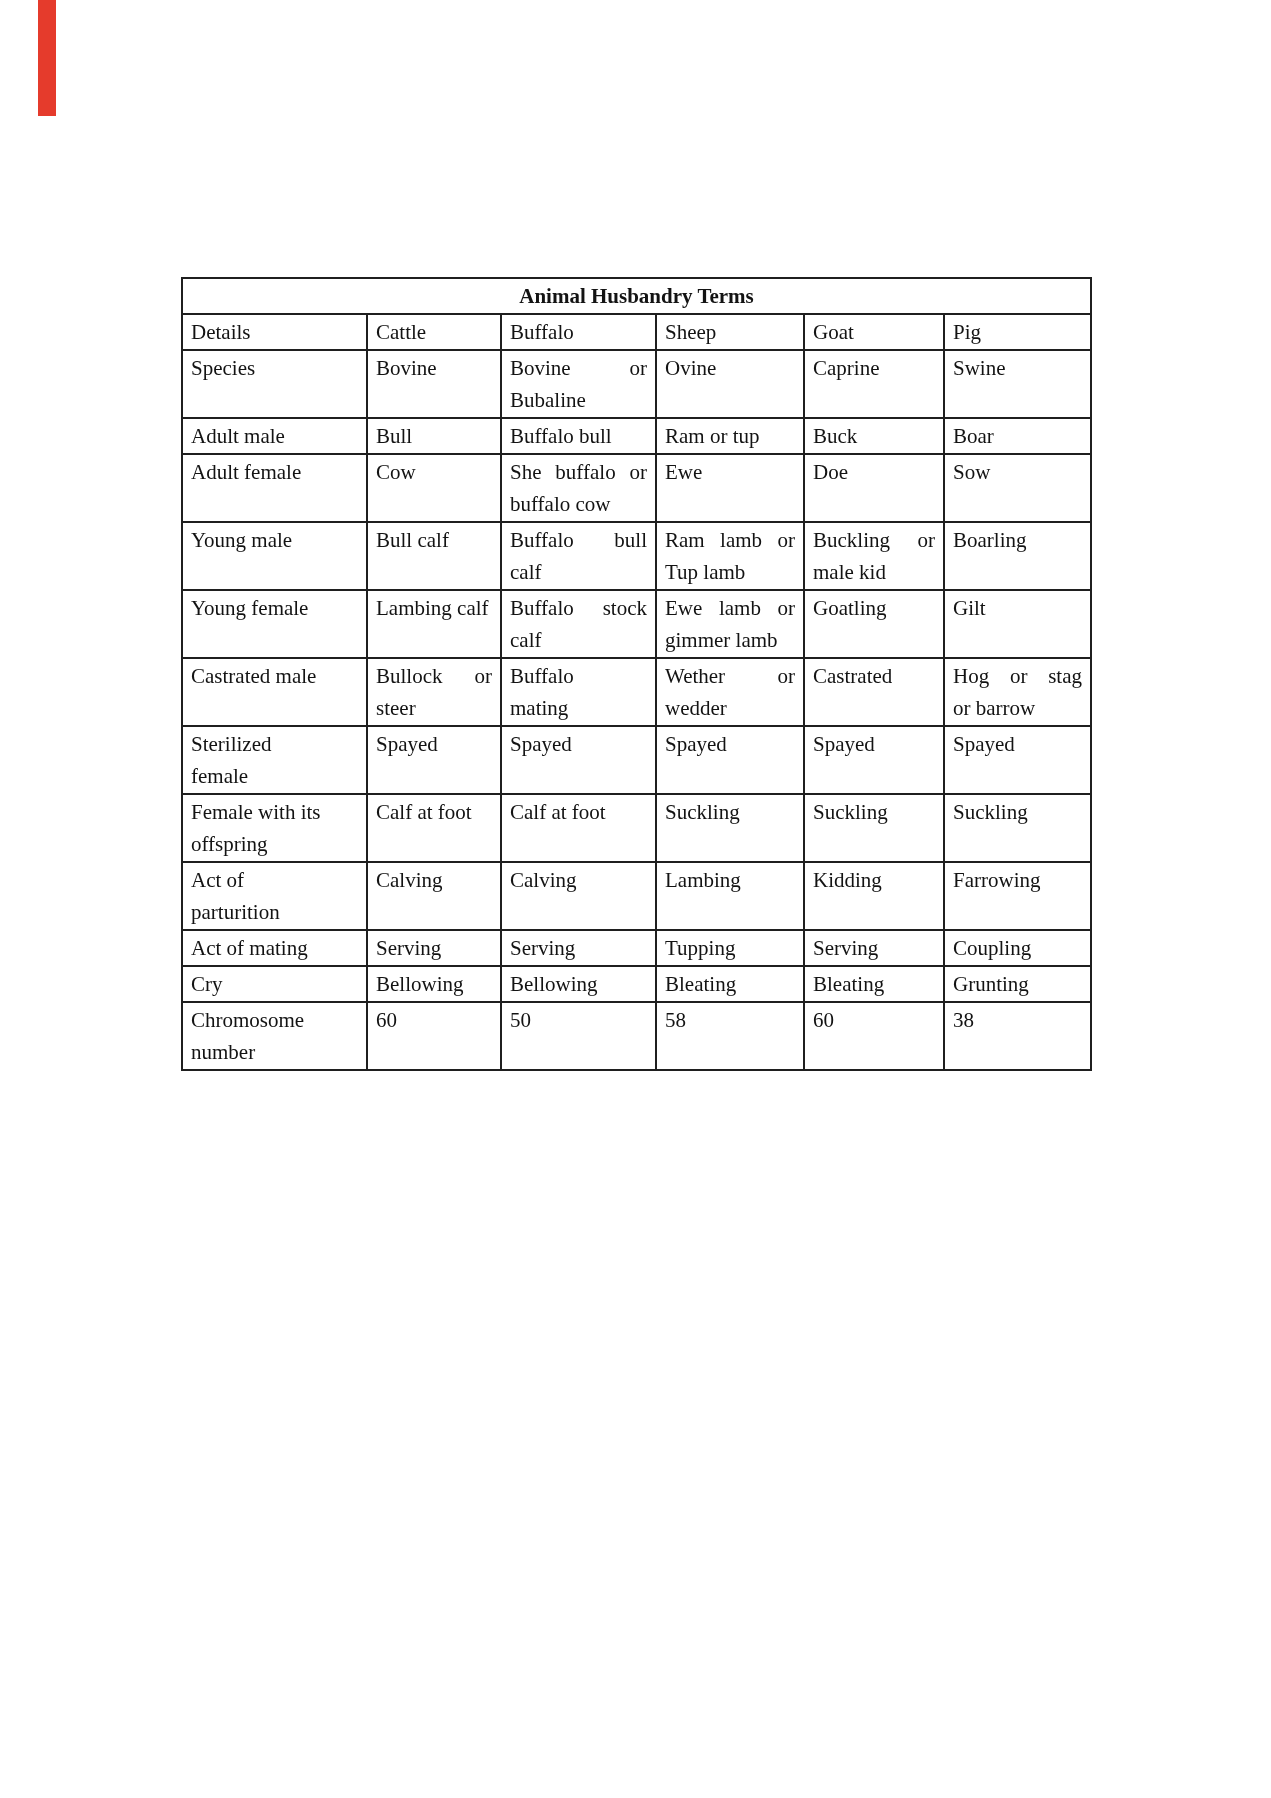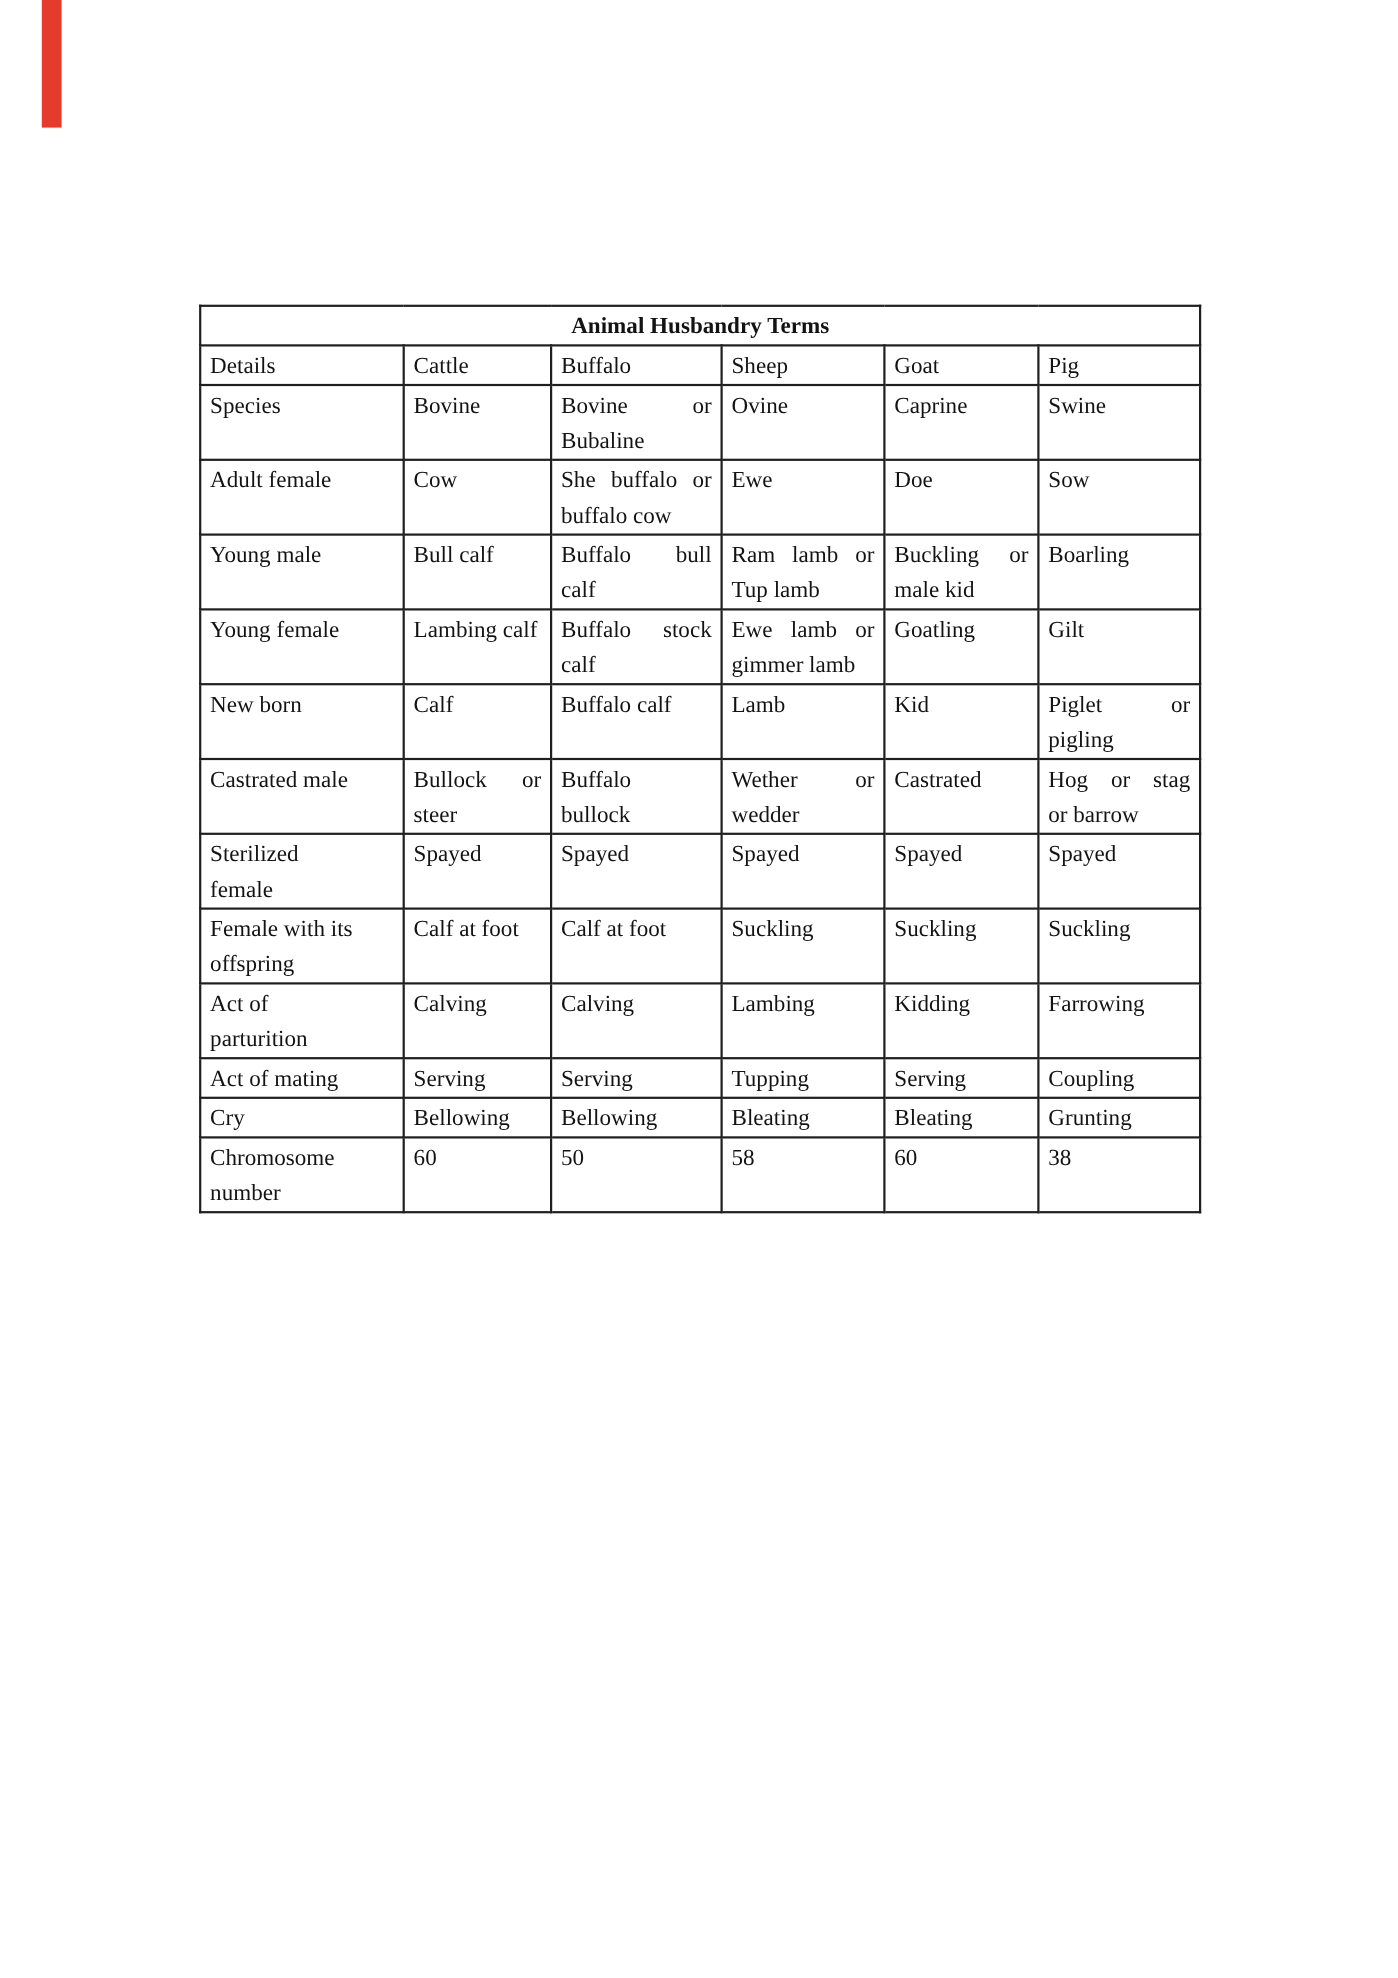--- a/index.html
+++ b/index.html
@@ -100,20 +100,40 @@
         </td>
         <td>
           <div class="cell-line">Caprine</div>
         </td>
         <td>
           <div class="cell-line">Swine</div>
         </td>
       </tr>
       <tr>
         <td class="label-cell">
+          <div class="cell-line">Adult male</div>
+        </td>
+        <td>
+          <div class="cell-line">Bull</div>
+        </td>
+        <td>
+          <div class="cell-line">Buffalo bull</div>
+        </td>
+        <td>
+          <div class="cell-line">Ram or tup</div>
+        </td>
+        <td>
+          <div class="cell-line">Buck</div>
+        </td>
+        <td>
+          <div class="cell-line">Boar</div>
+        </td>
+      </tr>
+      <tr>
+        <td class="label-cell">
           <div class="cell-line">Adult female</div>
         </td>
         <td>
           <div class="cell-line">Cow</div>
         </td>
         <td>
           <div class="cell-line jl">She buffalo or</div>
           <div class="cell-line">buffalo cow</div>
         </td>
         <td>
@@ -166,50 +186,29 @@
         </td>
         <td>
           <div class="cell-line">Goatling</div>
         </td>
         <td>
           <div class="cell-line">Gilt</div>
         </td>
       </tr>
       <tr>
         <td class="label-cell">
-          <div class="cell-line">New born</div>
-        </td>
-        <td>
-          <div class="cell-line">Calf</div>
-        </td>
-        <td>
-          <div class="cell-line">Buffalo calf</div>
-        </td>
-        <td>
-          <div class="cell-line">Lamb</div>
-        </td>
-        <td>
-          <div class="cell-line">Kid</div>
-        </td>
-        <td>
-          <div class="cell-line jl">Piglet or</div>
-          <div class="cell-line">pigling</div>
-        </td>
-      </tr>
-      <tr>
-        <td class="label-cell">
           <div class="cell-line">Castrated male</div>
         </td>
         <td>
           <div class="cell-line jl">Bullock or</div>
           <div class="cell-line">steer</div>
         </td>
         <td>
           <div class="cell-line jl">Buffalo</div>
-          <div class="cell-line">bullock</div>
+          <div class="cell-line">mating</div>
         </td>
         <td>
           <div class="cell-line jl">Wether or</div>
           <div class="cell-line">wedder</div>
         </td>
         <td>
           <div class="cell-line">Castrated</div>
         </td>
         <td>
           <div class="cell-line jl">Hog or stag</div>

